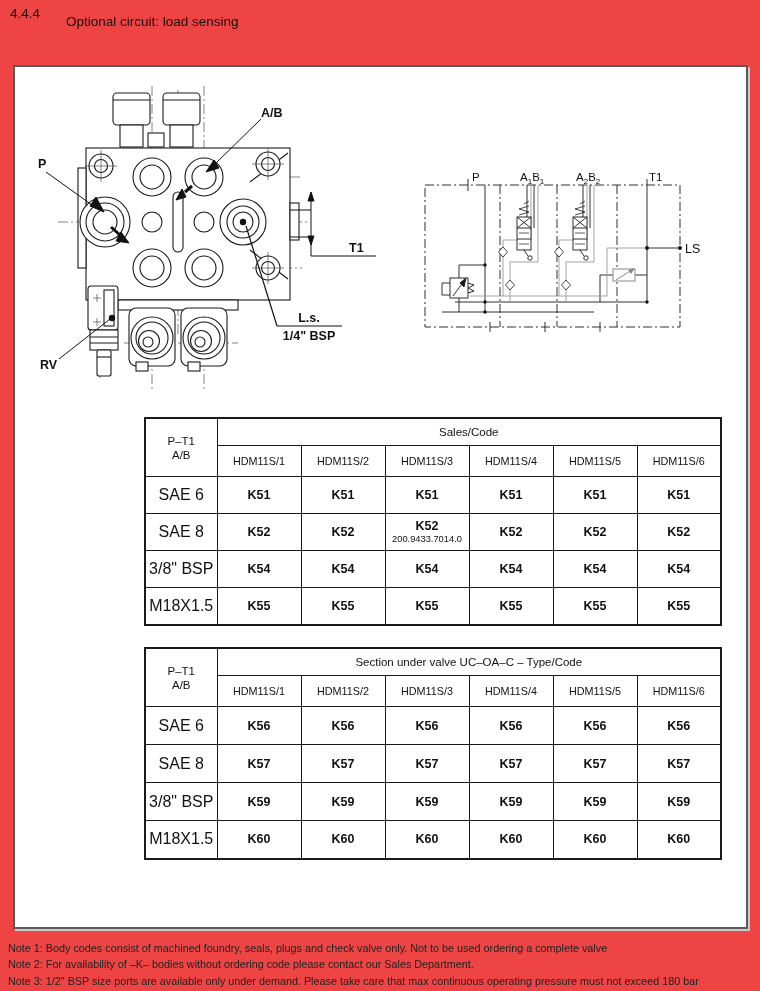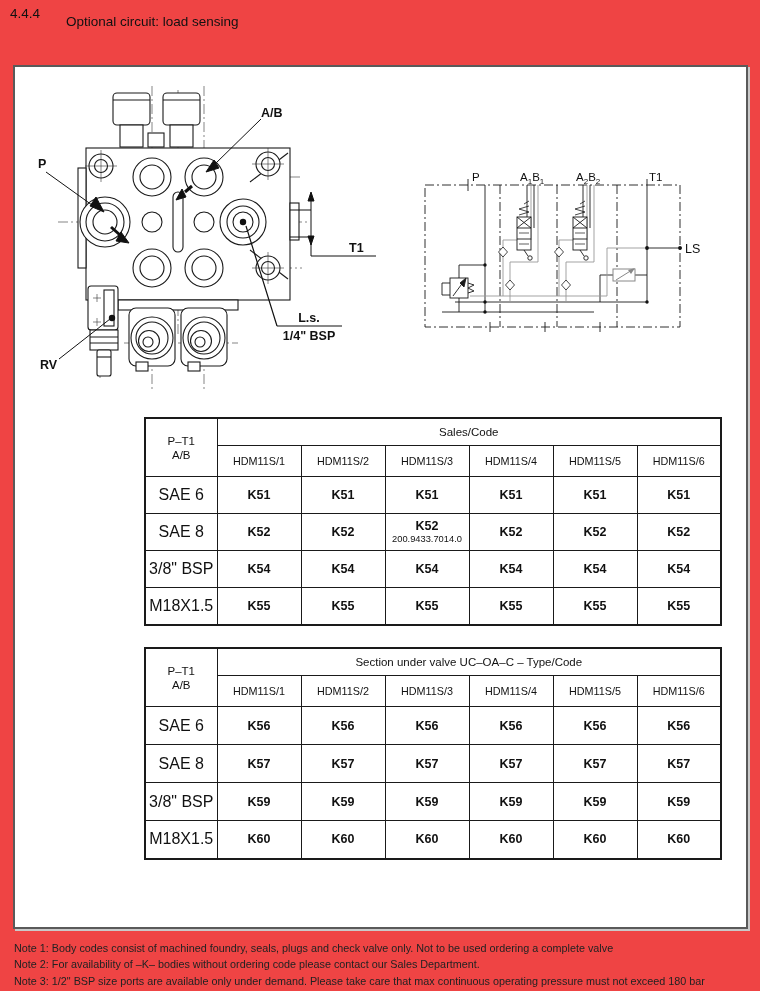--- a/index.html
+++ b/index.html
@@ -26,21 +26,21 @@
   th.corner{font-weight:400;font-size:11.5px;line-height:14px;}
   th.spanhead{font-weight:400;font-size:11.5px;height:26px;}
   th.colhead{font-weight:400;font-size:10.8px;height:30px;}
   th.rowhead{font-weight:400;font-size:16px;}
   table.codes td{font-weight:700;font-size:12.5px;}
   .t1 tbody tr{height:37px;}
   .t2 tbody tr{height:38px;}
   td .sub{font-size:9.3px;font-weight:400;line-height:10px;margin-top:1px;text-align:center;}
   td .v{line-height:13px;}
   
-  .notes{position:absolute;left:14px;top:940px;font-size:10.8px;line-height:16.4px;color:#222;}
+  .notes{position:absolute;left:8px;top:940px;font-size:10.8px;line-height:16.4px;color:#222;}
   .notes div{white-space:nowrap;}
   svg text{font-family:"Liberation Sans", sans-serif;}
 </style>
 </head>
 <body>
 
 <div class="page">
 
   <div class="sec-num">4.4.4</div>
   <div class="sec-title">

